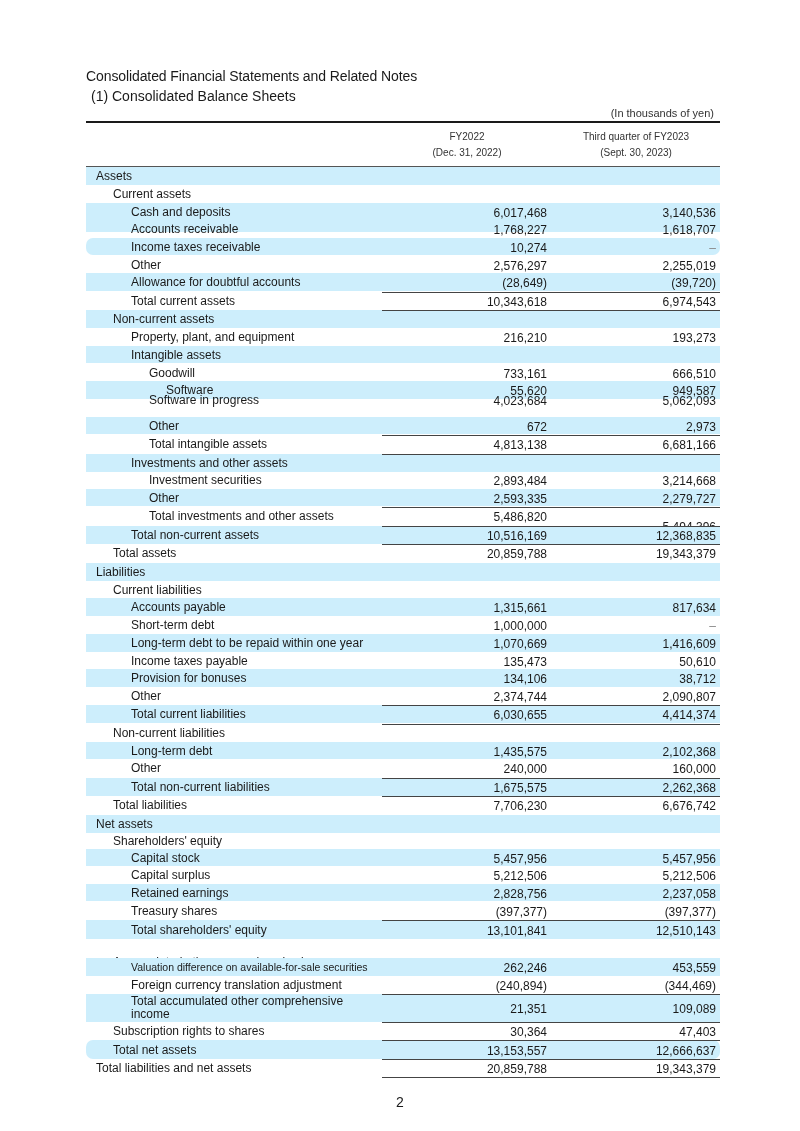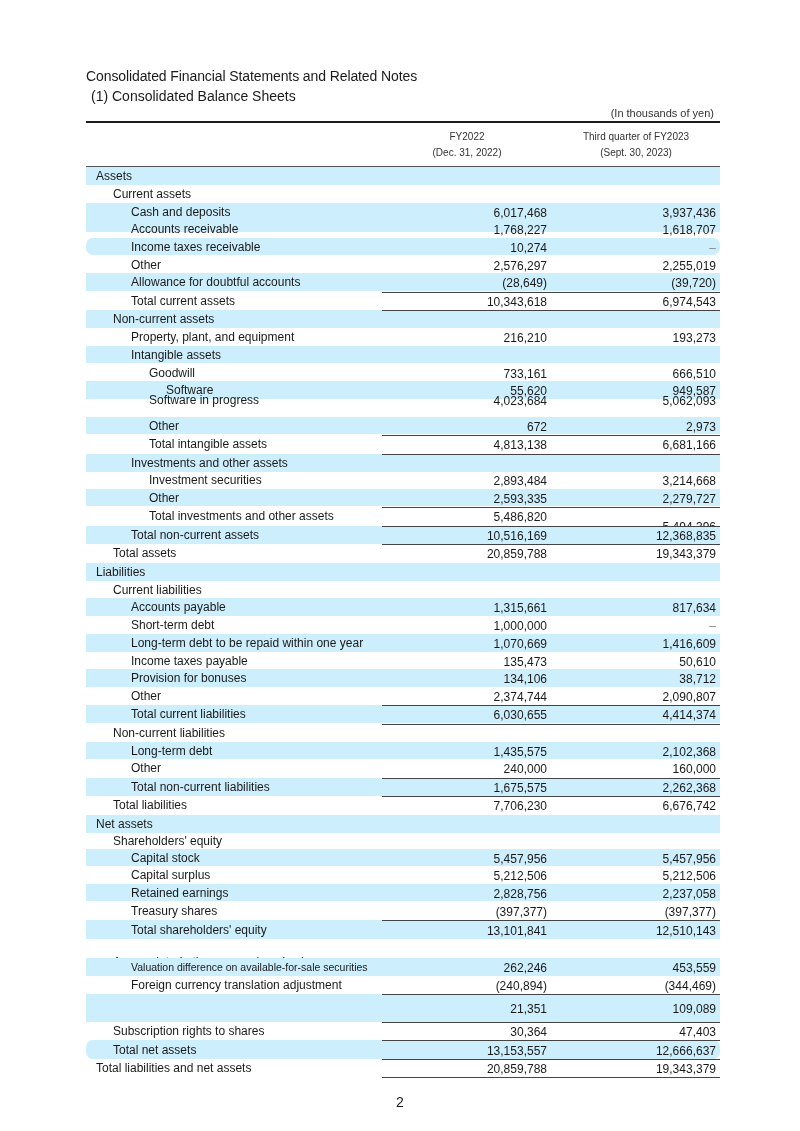--- a/index.html
+++ b/index.html
@@ -50,21 +50,21 @@
       <div class="v2" style="top: 3px; line-height: 14px;"></div>
     </div>
     <div class="row" style="top: 18px; height: 18px;">
       <div class="lbl" style="left: 27px; top: 2px; line-height: 14px;"><span>Current assets</span></div>
       <div class="v1" style="top: 3px; line-height: 14px;"></div>
       <div class="v2" style="top: 3px; line-height: 14px;"></div>
     </div>
     <div class="row blue" style="top: 36px; height: 29px;">
       <div class="lbl" style="left: 45px; top: 2px; line-height: 14px;"><span>Cash and deposits</span></div>
       <div class="v1" style="top: 3px; line-height: 14px;">6,017,468</div>
-      <div class="v2" style="top: 3px; line-height: 14px;">3,937,436</div>
+      <div class="v2" style="top: 3px; line-height: 14px;">3,140,536</div>
     </div>
     <div class="row" style="top: 53px; height: 18px;">
       <div class="lbl" style="left: 45px; top: 2px; line-height: 14px;"><span>Accounts receivable</span></div>
       <div class="v1" style="top: 3px; line-height: 14px;">1,768,227</div>
       <div class="v2" style="top: 3px; line-height: 14px;">1,618,707</div>
     </div>
     <div class="row blue" style="top: 71px; height: 17px; border-radius: 7px;">
       <div class="lbl" style="left: 45px; top: 2px; line-height: 14px;"><span>Income taxes receivable</span></div>
       <div class="v1" style="top: 3px; line-height: 14px;">10,274</div>
       <div class="v2 dash" style="top: 3px; line-height: 14px;">–</div>
@@ -281,20 +281,21 @@
       <div class="v1" style="top: 3px; line-height: 14px;">262,246</div>
       <div class="v2" style="top: 3px; line-height: 14px;">453,559</div>
     </div>
     <div class="row" style="top: 809px; height: 18px;">
       <div class="lbl" style="left: 45px; top: 2px; line-height: 14px;"><span>Foreign currency translation adjustment</span></div>
       <div class="v1" style="top: 3px; line-height: 14px;">(240,894)</div>
       <div class="v2" style="top: 3px; line-height: 14px;">(344,469)</div>
     </div>
     <div class="row blue" style="top: 827px; height: 28px;">
       <div class="ul"></div>
+      <div class="lbl" style="left: 45px; top: 1px; line-height: 13px;"><span>Total accumulated other comprehensive</span><br><span>income</span></div>
       <div class="v1" style="top: 8px; line-height: 14px;">21,351</div>
       <div class="v2" style="top: 8px; line-height: 14px;">109,089</div>
     </div>
     <div class="row" style="top: 855px; height: 18px;">
       <div class="ul"></div>
       <div class="lbl" style="left: 27px; top: 2px; line-height: 14px;"><span>Subscription rights to shares</span></div>
       <div class="v1" style="top: 3px; line-height: 14px;">30,364</div>
       <div class="v2" style="top: 3px; line-height: 14px;">47,403</div>
     </div>
     <div class="row blue" style="top: 873px; height: 19px; border-radius: 7px;">

